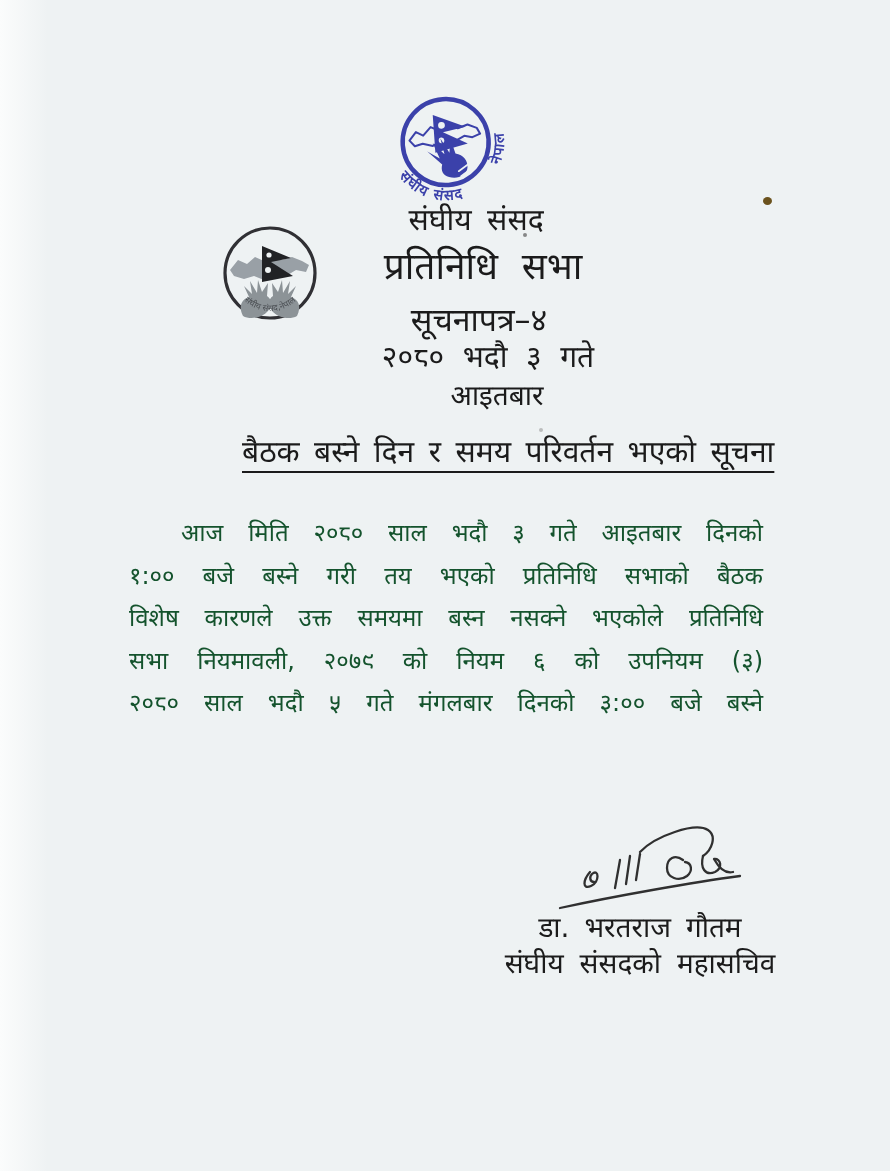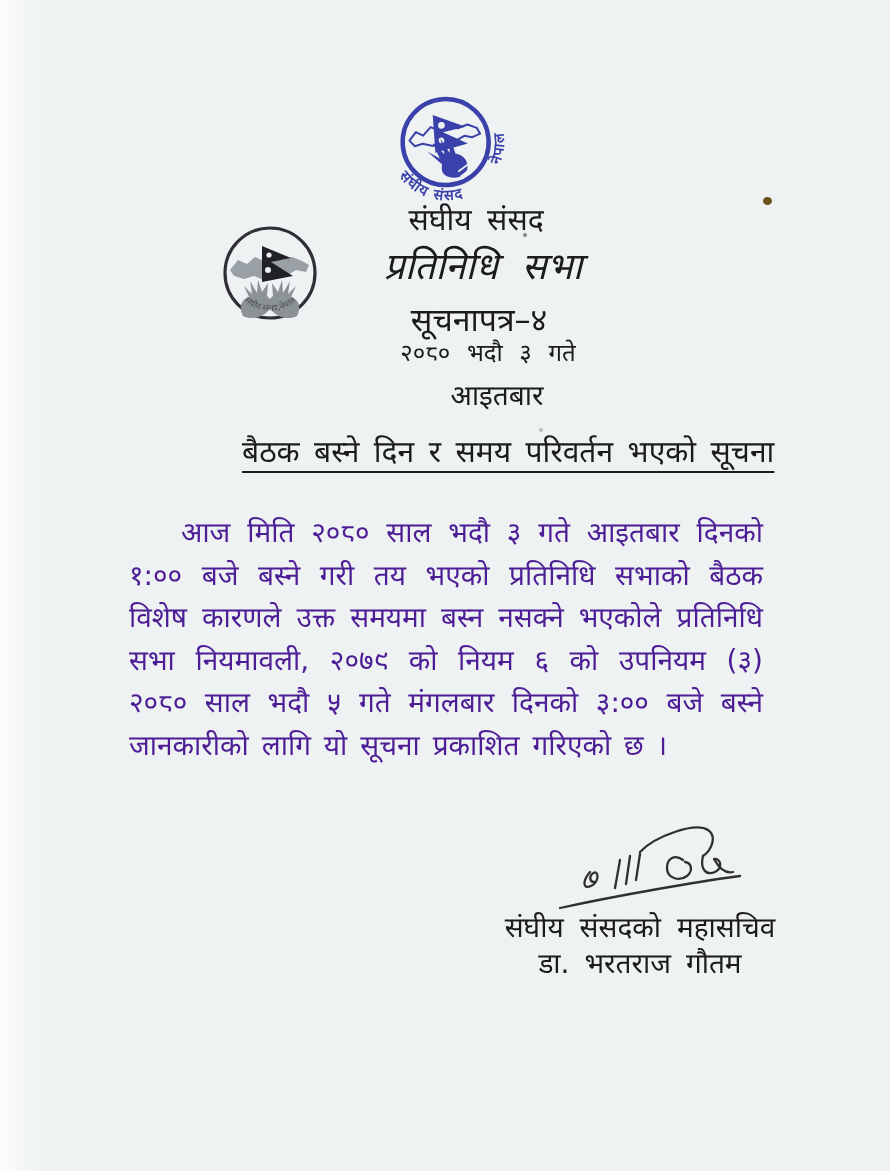--- a/index.html
+++ b/index.html
@@ -15,38 +15,38 @@
     position:absolute; left:0; top:0; bottom:0; width:48px;
     background:linear-gradient(90deg,#fbfcfc 0%, rgba(251,252,252,0) 100%);
   }
   .abs{ position:absolute; }
   .ctr{ text-align:center; white-space:nowrap; }
 
   #stamp   { left:377px; top:92px;  width:140px; height:128px; opacity:.92; }
   #emblem  { left:214px; top:220px; width:112px; height:120px; opacity:.95; }
 
   #h-org    { top:198px; left:326px; width:300px; font-size:30px; word-spacing:6px; }
-  #h-house  { top:239px; left:333px; width:300px; font-size:37px; word-spacing:12px;font-style:italic; }
+  #h-house  { top:239px; left:333px; width:300px; font-size:37px; word-spacing:12px; }
   #h-notice { top:297px; left:329px; width:300px; font-size:32px; }
-  #h-date   { top:335px; left:338px; width:300px; font-size:24px; word-spacing:9px; }
+  #h-date   { top:335px; left:338px; width:300px; font-size:30px; word-spacing:9px; }
   #h-day    { top:375px; left:347px; width:300px; font-size:28px;font-family:Liberation Serif, serif; }
 
   #title{
     top:430px; left:242px; width:462px;
     font-size:30px; font-weight:500; word-spacing:7px;
     text-align:center; white-space:nowrap;
     text-decoration:underline;
     text-underline-offset:9px;
     text-decoration-thickness:2px;
     font-family:Liberation Serif, serif;
   }
 
   #body{
     left:129px; top:512px; width:634px;
-    font-size:28px; line-height:42.6px; color:#4c1d95;
+    font-size:24px; line-height:42.6px; color:#14532d;
     word-spacing:4px;
   }
   .bline{ height:42.6px; text-align:justify; text-align-last:justify; overflow:visible; }
   .bline.first{ text-indent:52px; }
   .bline.last{ text-align-last:left; }
 
   #signature{ left:545px; top:816px; width:210px; height:105px; }
 
   #sig-block{ left:488px; top:910px; width:304px; font-size:28px; line-height:36px; text-align:center; }
   #sig-name{ word-spacing:6px; }
@@ -106,36 +106,35 @@
 <div id="h-day" class="abs ctr">आइतबार</div>
 
 <div id="title" class="abs">बैठक बस्ने दिन र समय परिवर्तन भएको सूचना</div>
 
 <div id="body" class="abs">
   <div class="bline first">आज मिति २०८० साल भदौ ३ गते आइतबार दिनको</div>
   <div class="bline">१:०० बजे बस्ने गरी तय भएको प्रतिनिधि सभाको बैठक</div>
   <div class="bline">विशेष कारणले उक्त समयमा बस्न नसक्ने भएकोले प्रतिनिधि</div>
   <div class="bline">सभा नियमावली, २०७९ को नियम ६ को उपनियम (३)</div>
   <div class="bline">२०८० साल भदौ ५ गते मंगलबार दिनको ३:०० बजे बस्ने</div>
-  <div class="bline last">जानकारीको लागि यो सूचना प्रकाशित गरिएको छ ।</div>
 </div>
 
 <svg id="signature" class="abs" viewBox="0 0 210 105" xmlns="http://www.w3.org/2000/svg">
   <g fill="none" stroke="#202020" stroke-width="2.3" stroke-linecap="round" stroke-linejoin="round" opacity="0.92">
     <path d="M45,56 C38,64 37,74 46,70 C55,66 54,52 47,58 C44,61 45,66 49,66"></path>
     <path d="M75,44 L70,72"></path>
     <path d="M85,40 L81,68"></path>
     <path d="M95,38 L91,64"></path>
     <path d="M95,36 C110,20 150,6 163,14 C172,20 167,34 158,40"></path>
     <path d="M138,44 C130,38 122,42 122,52 C122,62 134,66 142,60 C148,55 147,47 140,46"></path>
     <path d="M158,40 C155,52 160,60 170,56 C178,52 176,42 169,43 C174,52 180,58 188,56"></path>
     <path d="M15,92 C70,80 150,66 195,60"></path>
   </g>
 </svg>
 
 <div id="sig-block" class="abs">
+  <div id="sig-name">डा. भरतराज गौतम</div>
   <div id="sig-role">संघीय संसदको महासचिव</div>
-  <div id="sig-name">डा. भरतराज गौतम</div>
 </div>
 
 <div id="speck-brown" class="speck"></div>
 <div id="dot-1" class="speck"></div>
 <div id="dot-2" class="speck"></div>
 
 </body></html>

